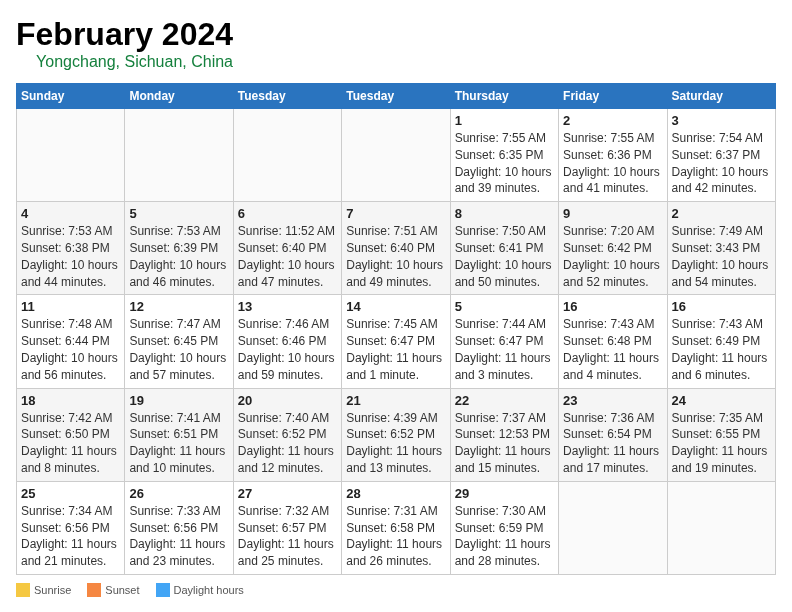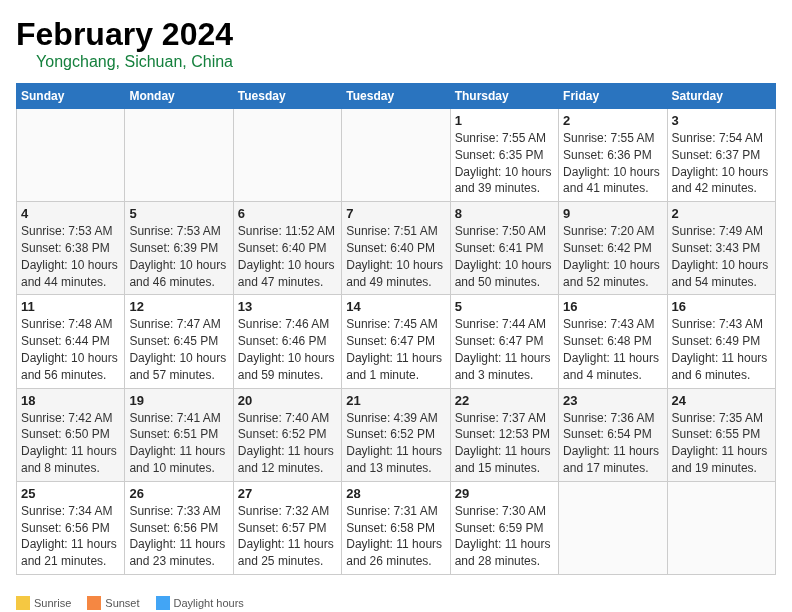--- a/index.html
+++ b/index.html
@@ -87,21 +87,20 @@
       margin-top: 8px;
       font-size: 11px;
       color: #555;
       display: flex;
       gap: 16px;
     }
     .footer-item {
       display: flex;
       align-items: center;
       gap: 4px;
-      margin-top: 13px;
     }
     .swatch {
       width: 14px;
       height: 14px;
       display: inline-block;
     }
     .swatch-sunrise { background: #f5c842; }
     .swatch-sunset { background: #f58742; }
     .swatch-daylight { background: #42a5f5; }
   </style>

